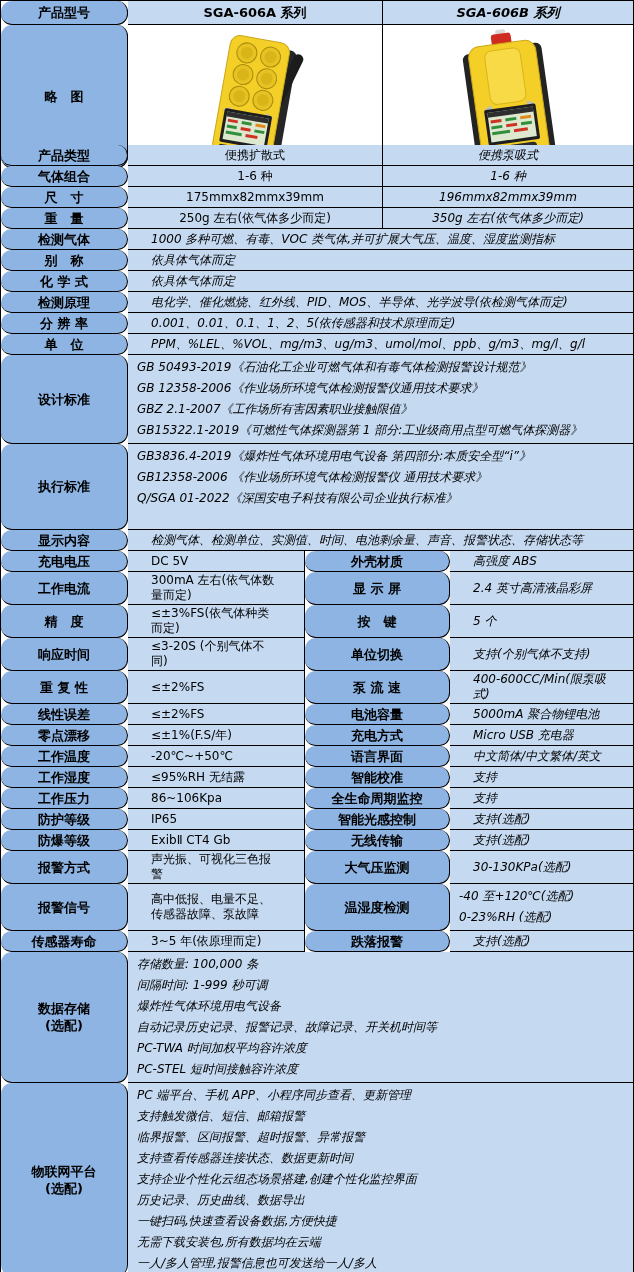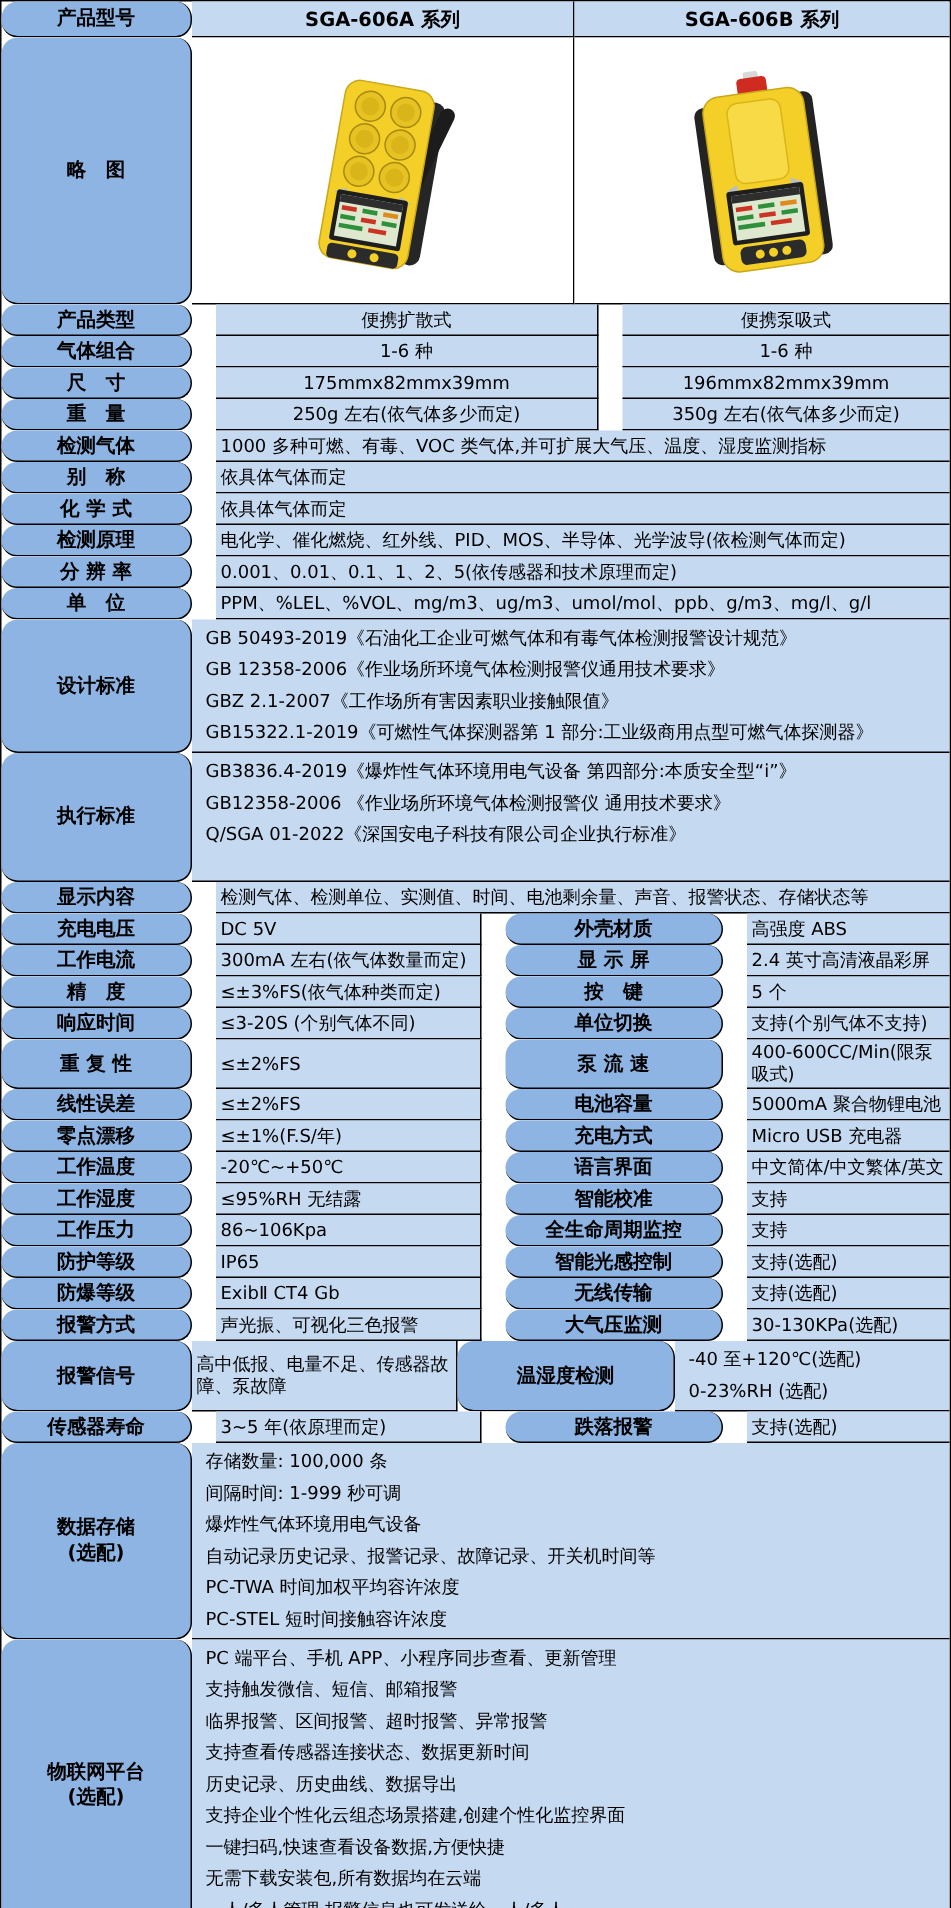--- a/index.html
+++ b/index.html
@@ -17,41 +17,41 @@
   .tbl{width:634px;border:1px solid var(--border-color);}
   .row{display:grid;}
   .r3{grid-template-columns:127px 255px 1fr;}
   .rf{grid-template-columns:127px 1fr;}
   .r4{grid-template-columns:127px 177px 145px 1fr;}
   .cell{
     border-right:1px solid var(--border-color);
     border-bottom:1px solid var(--border-color);
     display:flex;align-items:center;min-width:0;
   }
-  .row>.cell:last-child{border-right:none;}
+  .row>.cell:last-child{border-right:none;font-style:italic;}
   .tbl>.row:last-child>.cell{border-bottom:none;}
   .lab{
     background:var(--label-bg);
     font-weight:bold;font-size:13px;
     justify-content:center;text-align:center;
     flex-direction:column;line-height:17px;padding:1px 3px;border-radius:11px;
   }
-  .val{background:var(--value-bg);padding:1px 3px;line-height:15px;}
+  .val{background:var(--value-bg);padding:1px 23px;line-height:15px;}
   .vc{justify-content:center;text-align:center;padding:1px 4px;}
   .vl{justify-content:flex-start;text-align:left;}
   .hv{
     background:var(--value-bg);font-weight:bold;font-size:13px;
     justify-content:center;text-align:center;
   }
   .lines{flex-direction:column;align-items:flex-start;padding:2px 9px;}
   .line{line-height:21px;white-space:nowrap;}
   .imgcell{background:#ffffff;justify-content:center;align-items:center;}
   .h24{min-height:24px;}
-  .h146{height:178px;}
-  .h21{min-height:21px;gap:16px;}
+  .h146{height:120px;}
+  .h21{min-height:21px;}
   .h44{min-height:44px;}
   .h86{min-height:86px;}
   .h128{min-height:128px;}
   .h190{min-height:190px;}
 </style>
 </head>
 <body>
 
 <div class="tbl">
 
@@ -313,21 +313,21 @@
   <div class="row rf h190">
     <div class="cell lab">
       <div>物联网平台</div>
       <div>(选配)</div>
     </div>
     <div class="cell val lines">
       <div class="line">PC 端平台、手机 APP、小程序同步查看、更新管理</div>
       <div class="line">支持触发微信、短信、邮箱报警</div>
       <div class="line">临界报警、区间报警、超时报警、异常报警</div>
       <div class="line">支持查看传感器连接状态、数据更新时间</div>
+      <div class="line">支持企业个性化云组态场景搭建,创建个性化监控界面</div>
       <div class="line">历史记录、历史曲线、数据导出</div>
-      <div class="line">支持企业个性化云组态场景搭建,创建个性化监控界面</div>
       <div class="line">一键扫码,快速查看设备数据,方便快捷</div>
       <div class="line">无需下载安装包,所有数据均在云端</div>
       <div class="line">一人/多人管理,报警信息也可发送给一人/多人</div>
     </div>
   </div>
 
 </div>
 
 </body></html>

